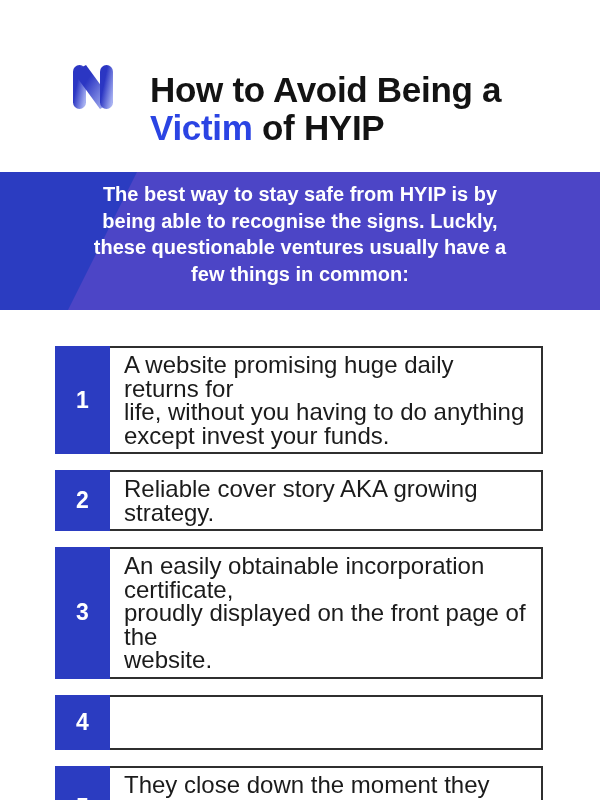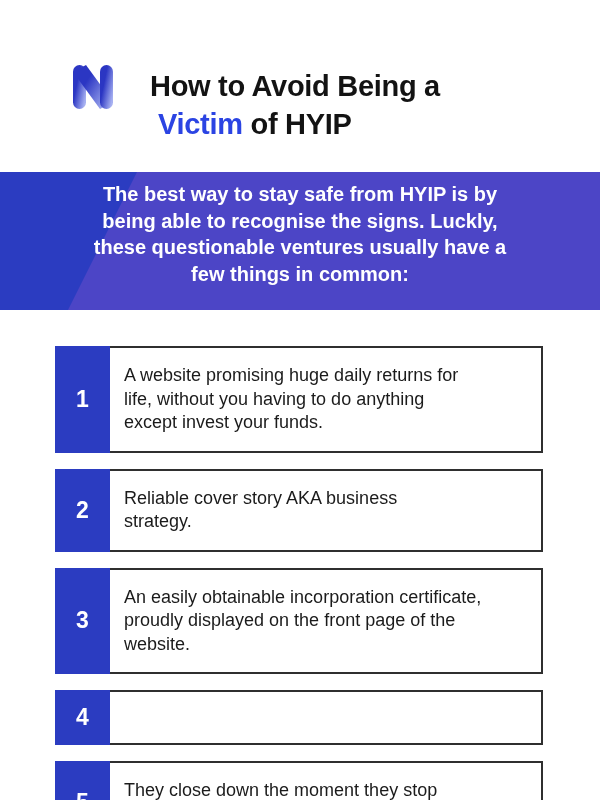--- a/index.html
+++ b/index.html
@@ -26,27 +26,27 @@
     height: 172px;
   }
   .logo {
     width: 40px;
     height: 44px;
     margin-top: 17px;
     flex: none;
   }
   .title {
     margin-left: 37px;
-    font-size: 29px;
+    font-size: 35px;
     font-weight: bold;
     line-height: 38px;
     color: var(--ink);
     letter-spacing: -0.3px;
   }
-  .title .highlight { color: var(--accent); margin-left: 8px; }
+  .title .highlight { color: var(--accent); }
   .banner {
     height: 138px;
     background: var(--banner);
     position: relative;
     display: flex;
     align-items: center;
     justify-content: center;
   }
   .banner-wedge {
     position: absolute;
@@ -83,22 +83,22 @@
     display: flex;
     align-items: center;
     justify-content: center;
     font-size: 23px;
     font-weight: bold;
   }
   .txt {
     flex: 1;
     display: flex;
     align-items: center;
-    padding: 16px 14px;
-    font-size: 18px;
+    padding: 5px 14px;
+    font-size: 24px;
     line-height: 23.5px;
     color: var(--body-text);
     white-space: pre-line;
   }
 </style>
 </head>
 <body>
 
 <div class="header">
   <svg class="logo" viewBox="0 0 40 44" aria-hidden="true">
@@ -129,21 +129,21 @@
 
 <div class="list">
   <div class="row">
     <div class="num">1</div>
     <div class="txt">A website promising huge daily returns for
 life, without you having to do anything
 except invest your funds.</div>
   </div>
   <div class="row">
     <div class="num">2</div>
-    <div class="txt">Reliable cover story AKA business
+    <div class="txt">Reliable cover story AKA growing
 strategy.</div>
   </div>
   <div class="row">
     <div class="num">3</div>
     <div class="txt">An easily obtainable incorporation certificate,
 proudly displayed on the front page of the
 website.</div>
   </div>
   <div class="row">
     <div class="num">4</div>

